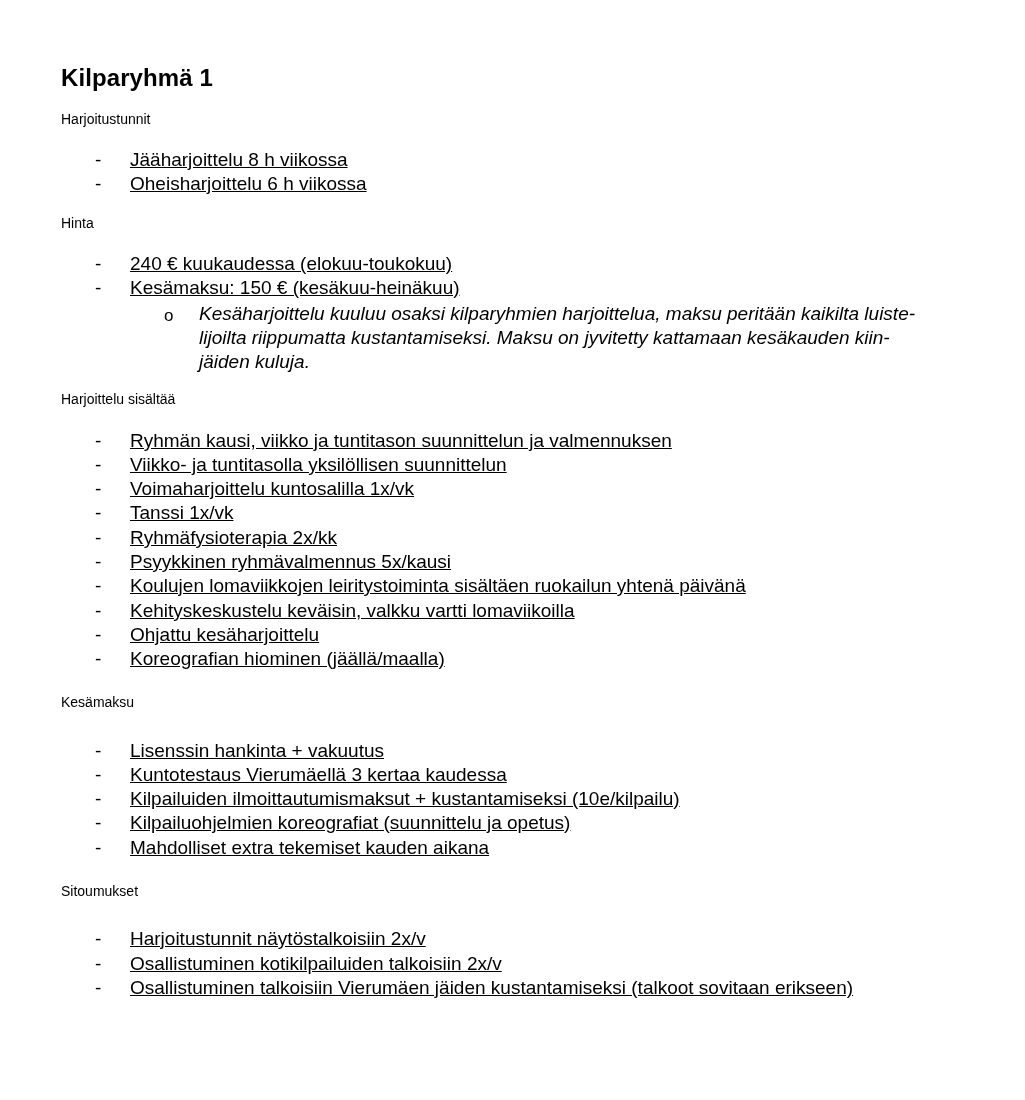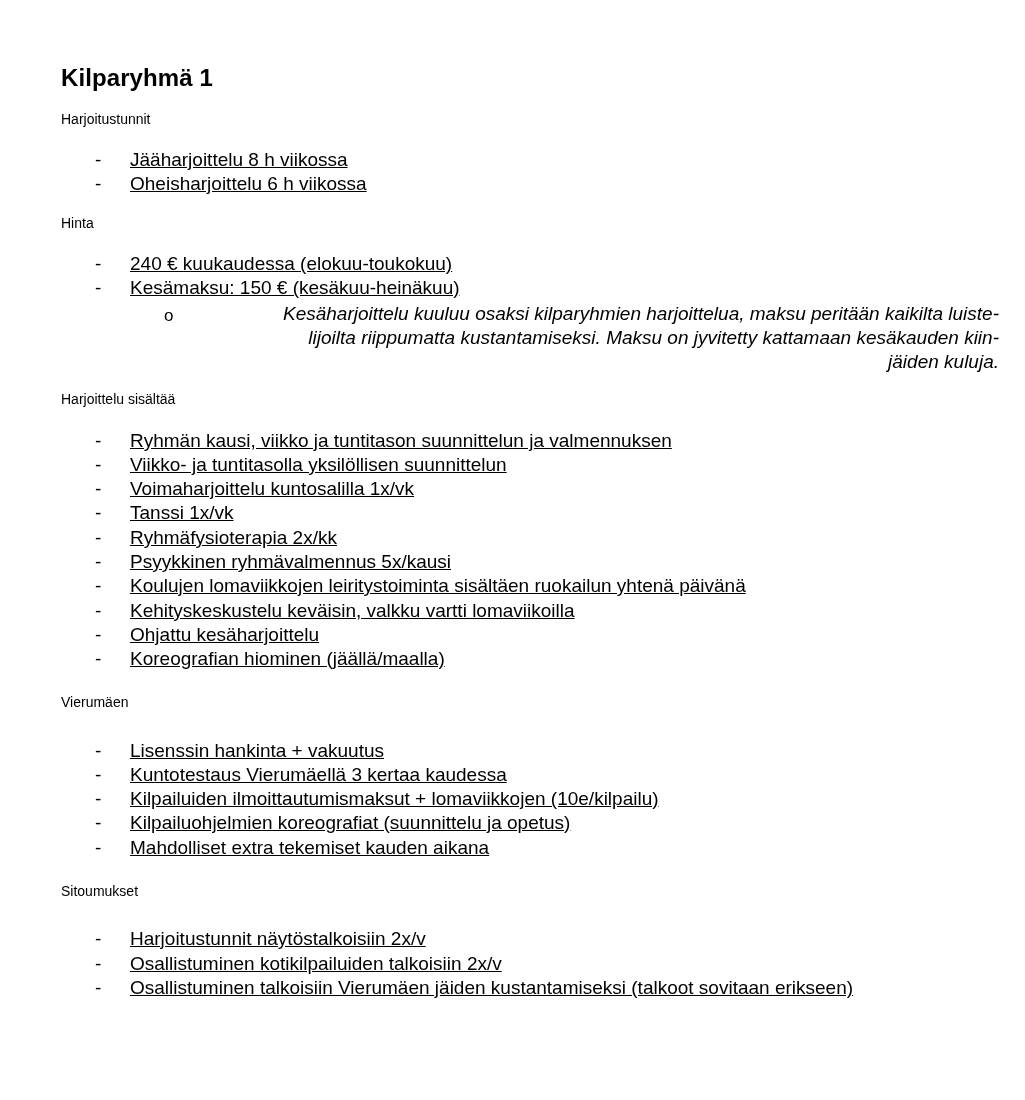--- a/index.html
+++ b/index.html
@@ -19,21 +19,21 @@
       position: absolute; left: 0; height: 24px; font-size: 19px; white-space: nowrap;
     }
     .item .dash { position: absolute; left: 34px; top: 0; }
     .item .txt { position: absolute; left: 69px; top: 0; text-decoration: underline; }
     .sub {
       position: absolute; left: 103px; width: 840px; font-size: 19px; font-style: italic;
       line-height: 24px;
     }
     .sub .bullet { position: absolute; left: 0; top: 2px; font-style: normal; font-size: 17px; }
     .sub .subtxt { position: absolute; left: 35px; top: 0; width: 800px; }
-    .sub .subtxt span { display: block; white-space: nowrap; text-align: right; }
+    .sub .subtxt span { display: block; white-space: nowrap; }
   </style>
 </head>
 <body>
 
 <div class="doc">
   <div class="title">Kilparyhmä 1</div>
 
   <div class="heading" style="top:111px">Harjoitustunnit</div>
   <div class="item" style="top:149px">
       <span class="dash">-</span>
@@ -97,32 +97,32 @@
     </div>
   <div class="item" style="top:624px">
       <span class="dash">-</span>
       <span class="txt">Ohjattu kesäharjoittelu</span>
     </div>
   <div class="item" style="top:648px">
       <span class="dash">-</span>
       <span class="txt">Koreografian hiominen (jäällä/maalla)</span>
     </div>
 
-  <div class="heading" style="top:694px">Vierumäen</div>
+  <div class="heading" style="top:694px">Kesämaksu</div>
   <div class="item" style="top:740px">
       <span class="dash">-</span>
       <span class="txt">Lisenssin hankinta + vakuutus</span>
     </div>
   <div class="item" style="top:764px">
       <span class="dash">-</span>
       <span class="txt">Kuntotestaus Vierumäellä 3 kertaa kaudessa</span>
     </div>
   <div class="item" style="top:788px">
       <span class="dash">-</span>
-      <span class="txt">Kilpailuiden ilmoittautumismaksut + lomaviikkojen (10e/kilpailu)</span>
+      <span class="txt">Kilpailuiden ilmoittautumismaksut + kustantamiseksi (10e/kilpailu)</span>
     </div>
   <div class="item" style="top:812px">
       <span class="dash">-</span>
       <span class="txt">Kilpailuohjelmien koreografiat (suunnittelu ja opetus)</span>
     </div>
   <div class="item" style="top:837px">
       <span class="dash">-</span>
       <span class="txt">Mahdolliset extra tekemiset kauden aikana</span>
     </div>
 

